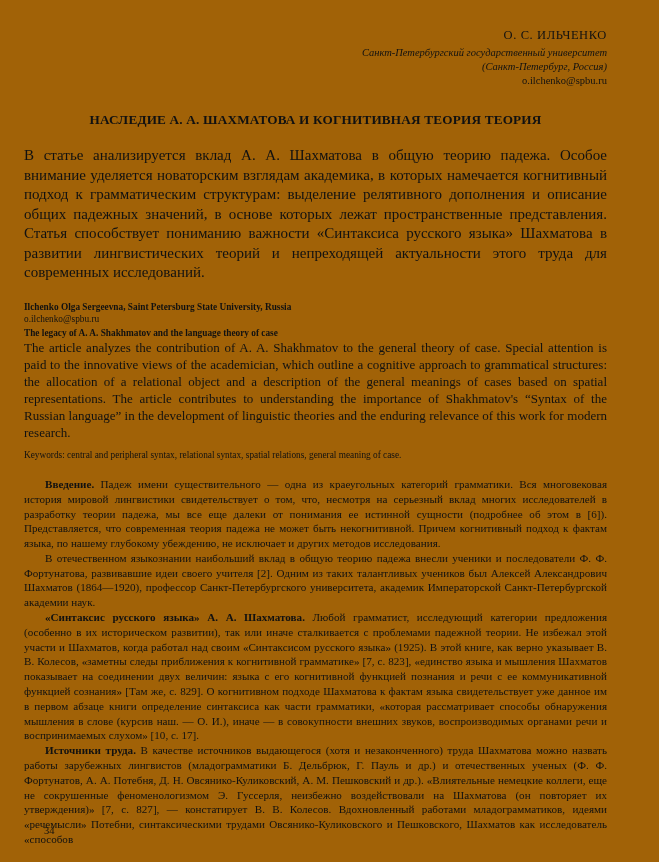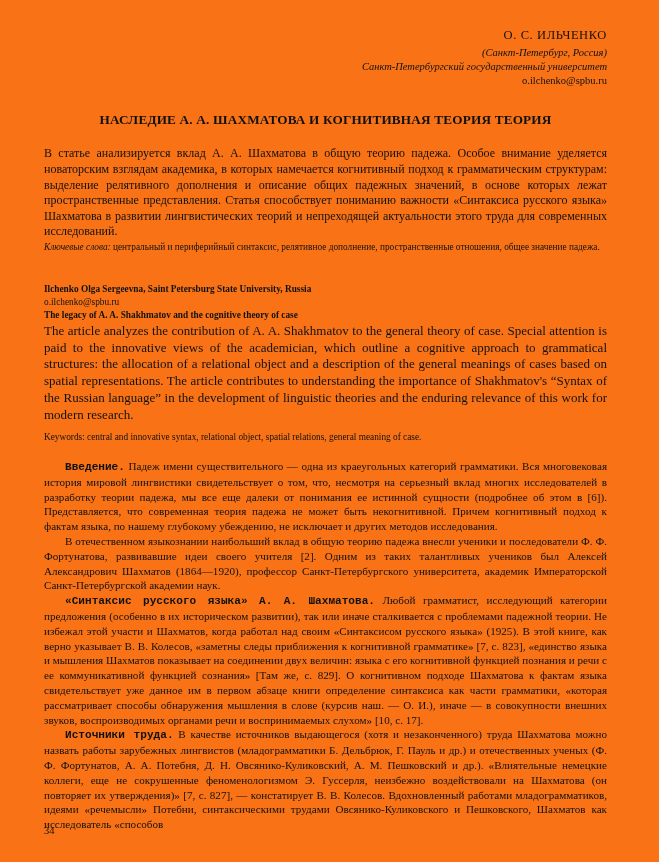--- a/index.html
+++ b/index.html
@@ -3,24 +3,24 @@
 <meta charset="utf-8">
 <style>
   html, body {
     margin: 0;
     padding: 0;
     background: #f0f0ee;
   }
   .page {
     width: 659px;
     height: 862px;
-    background: #f97316;
+    background: #a16207;
     position: relative;
     box-sizing: border-box;
-    padding: 26px 52px 20px 44px;
+    padding: 26px 52px 20px 24px;
     font-family: "Liberation Serif", serif;
     color: #111111;
     overflow: hidden;
   }
   .author-block {
     text-align: right;
     margin-top: 2px;
   }
   .author-name {
     font-size: 12.5px;
@@ -39,36 +39,36 @@
   }
   .title {
     text-align: center;
     font-size: 13.2px;
     font-weight: bold;
     letter-spacing: 0.2px;
     margin-top: 26px;
     margin-bottom: 18px;
   }
   .abstract-ru {
-    font-size: 12px;
+    font-size: 15px;
     line-height: 1.30;
     text-align: justify;
     text-indent: 0;
   }
   .keywords-ru {
     font-size: 9.3px;
     line-height: 1.30;
     text-align: justify;
     margin-top: 1px;
   }
   .kw-label {
     font-style: italic;
   }
   .eng-block {
-    margin-top: 30px;
+    margin-top: 18px;
   }
   .eng-author {
     font-size: 9.3px;
     font-weight: bold;
     line-height: 1.35;
   }
   .eng-email {
     font-size: 9.3px;
     line-height: 1.35;
   }
@@ -93,59 +93,56 @@
   .body-text {
     margin-top: 16px;
   }
   .body-text p {
     font-size: 11.1px;
     line-height: 1.335;
     text-align: justify;
     text-indent: 21px;
     margin: 0;
   }
-  .b { font-weight: bold; font-family: Liberation Mono, monospace; }
+  .b { font-weight: bold; }
   .i { }
   .page-number {
     position: absolute;
     left: 44px;
     bottom: 26px;
     font-size: 10.5px;
     text-align: right;
   }
 </style>
 </head>
 <body>
 
 <div class="page">
 
   <div class="author-block">
     <div class="author-name">О. С. ИЛЬЧЕНКО</div>
     <div class="author-affil">
+      <div>Санкт-Петербургский государственный университет</div>
       <div>(Санкт-Петербург, Россия)</div>
-      <div>Санкт-Петербургский государственный университет</div>
     </div>
     <div class="author-email">o.ilchenko@spbu.ru</div>
   </div>
 
   <div class="title">НАСЛЕДИЕ А. А. ШАХМАТОВА И КОГНИТИВНАЯ ТЕОРИЯ ТЕОРИЯ</div>
 
   <div class="abstract-ru">В статье анализируется вклад А. А. Шахматова в общую теорию падежа. Особое внимание уделяется новаторским взглядам академика, в которых намечается когнитивный подход к грамматическим структурам: выделение релятивного дополнения и описание общих падежных значений, в основе которых лежат пространственные представления. Статья способствует пониманию важности «Синтаксиса русского языка» Шахматова в развитии лингвистических теорий и непреходящей актуальности этого труда для современных исследований.</div>
 
-  <div class="keywords-ru">
-    <span class="kw-label">Ключевые слова:</span><span> центральный и периферийный синтаксис, релятивное дополнение, пространственные отношения, общее значение падежа.</span>
-  </div>
 
   <div class="eng-block">
     <div class="eng-author">Ilchenko Olga Sergeevna, Saint Petersburg State University, Russia</div>
     <div class="eng-email">o.ilchenko@spbu.ru</div>
-    <div class="eng-title">The legacy of A. A. Shakhmatov and the cognitive theory of case</div>
+    <div class="eng-title">The legacy of A. A. Shakhmatov and the language theory of case</div>
     <div class="abstract-en">The article analyzes the contribution of A. A. Shakhmatov to the general theory of case. Special attention is paid to the innovative views of the academician, which outline a cognitive approach to grammatical structures: the allocation of a relational object and a description of the general meanings of cases based on spatial representations. The article contributes to understanding the importance of Shakhmatov's “Syntax of the Russian language” in the development of linguistic theories and the enduring relevance of this work for modern research.</div>
     <div class="keywords-en">
-      <span class="i">Keywords:</span><span> central and innovative syntax, relational object, spatial relations, general meaning of case.</span>
+      <span class="i">Keywords:</span><span> central and peripheral syntax, relational syntax, spatial relations, general meaning of case.</span>
     </div>
   </div>
 
   <div class="body-text">
     <p>
       <span class="b">Введение.</span><span> Падеж имени существительного — одна из краеугольных категорий грамматики. Вся многовековая история мировой лингвистики свидетельствует о том, что, несмотря на серьезный вклад многих исследователей в разработку теории падежа, мы все еще далеки от понимания ее истинной сущности (подробнее об этом в [6]). Представляется, что современная теория падежа не может быть некогнитивной. Причем когнитивный подход к фактам языка, по нашему глубокому убеждению, не исключает и других методов исследования.</span>
     </p>
     <p>В отечественном языкознании наибольший вклад в общую теорию падежа внесли ученики и последователи Ф. Ф. Фортунатова, развивавшие идеи своего учителя [2]. Одним из таких талантливых учеников был Алексей Александрович Шахматов (1864—1920), профессор Санкт-Петербургского университета, академик Императорской Санкт-Петербургской академии наук.</p>
     <p>
       <span class="b">«Синтаксис русского языка» А. А. Шахматова.</span><span> Любой грамматист, исследующий категории предложения (особенно в их историческом развитии), так или иначе сталкивается с проблемами падежной теории. Не избежал этой участи и Шахматов, когда работал над своим «Синтаксисом русского языка» (1925). В этой книге, как верно указывает В. В. Колесов, «заметны следы приближения к когнитивной грамматике» [7, с. 823], «единство языка и мышления Шахматов показывает на соединении двух величин: языка с его когнитивной функцией познания и речи с ее коммуникативной функцией сознания» [Там же, с. 829]. О когнитивном подходе Шахматова к фактам языка свидетельствует уже данное им в первом абзаце книги определение синтаксиса как части грамматики, «которая рассматривает </span><span class="i">способы обнаружения мышления в слове</span><span> (курсив наш. — О. И.), иначе — в совокупности внешних звуков, воспроизводимых органами речи и воспринимаемых слухом» [10, с. 17].</span>

